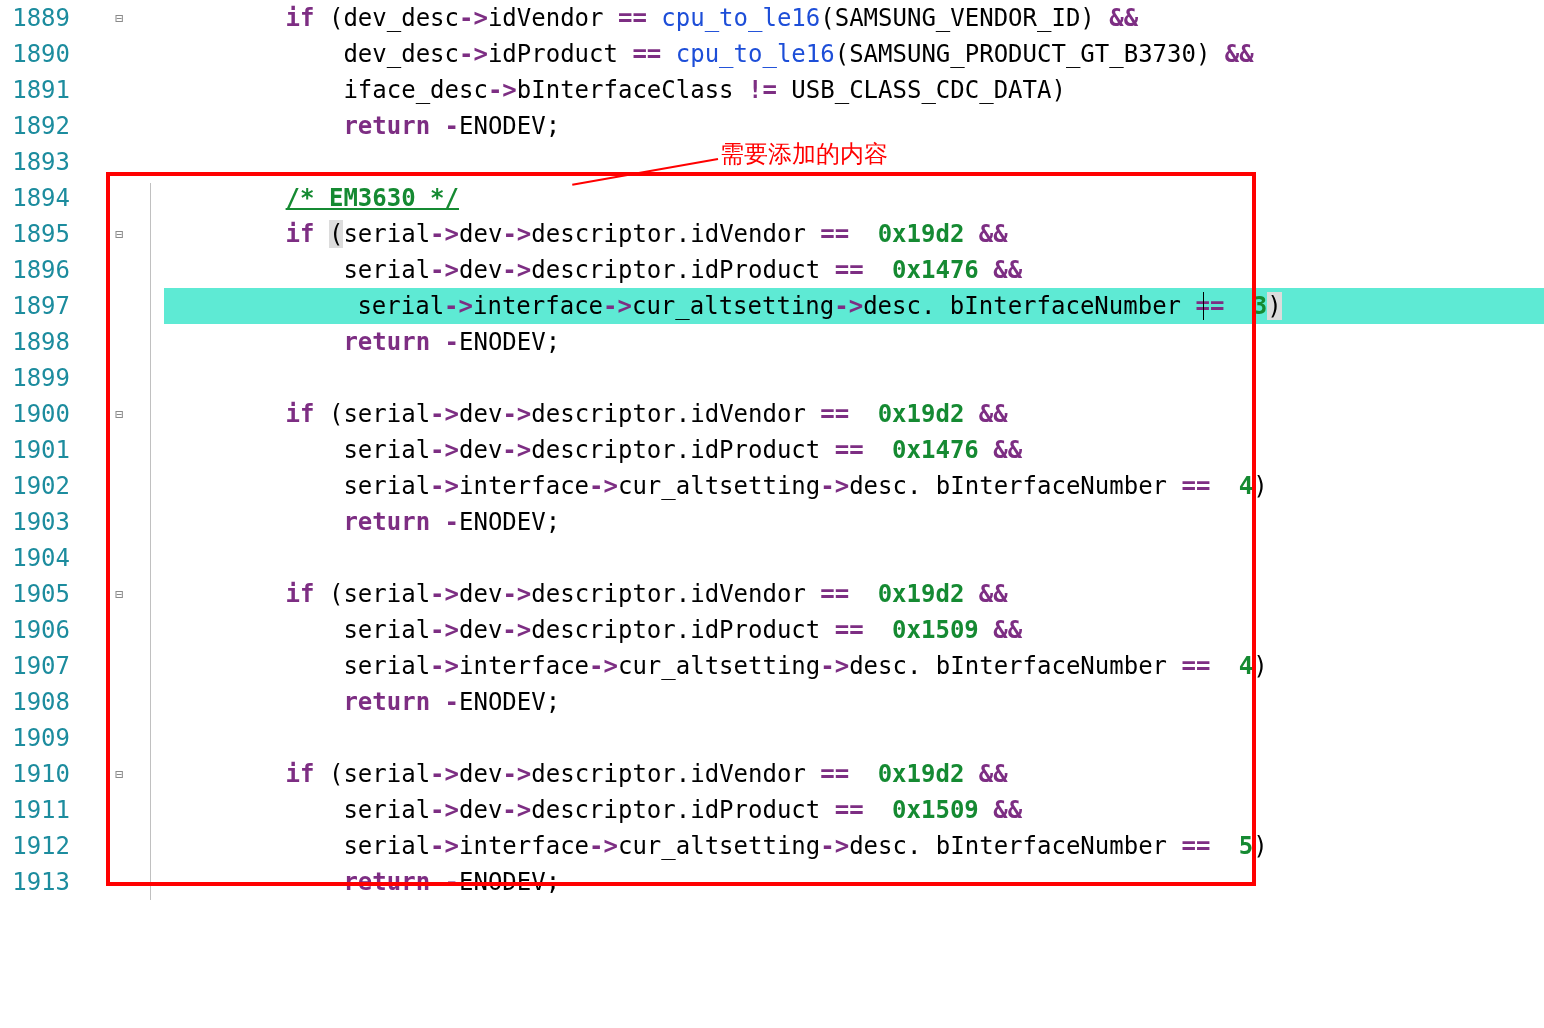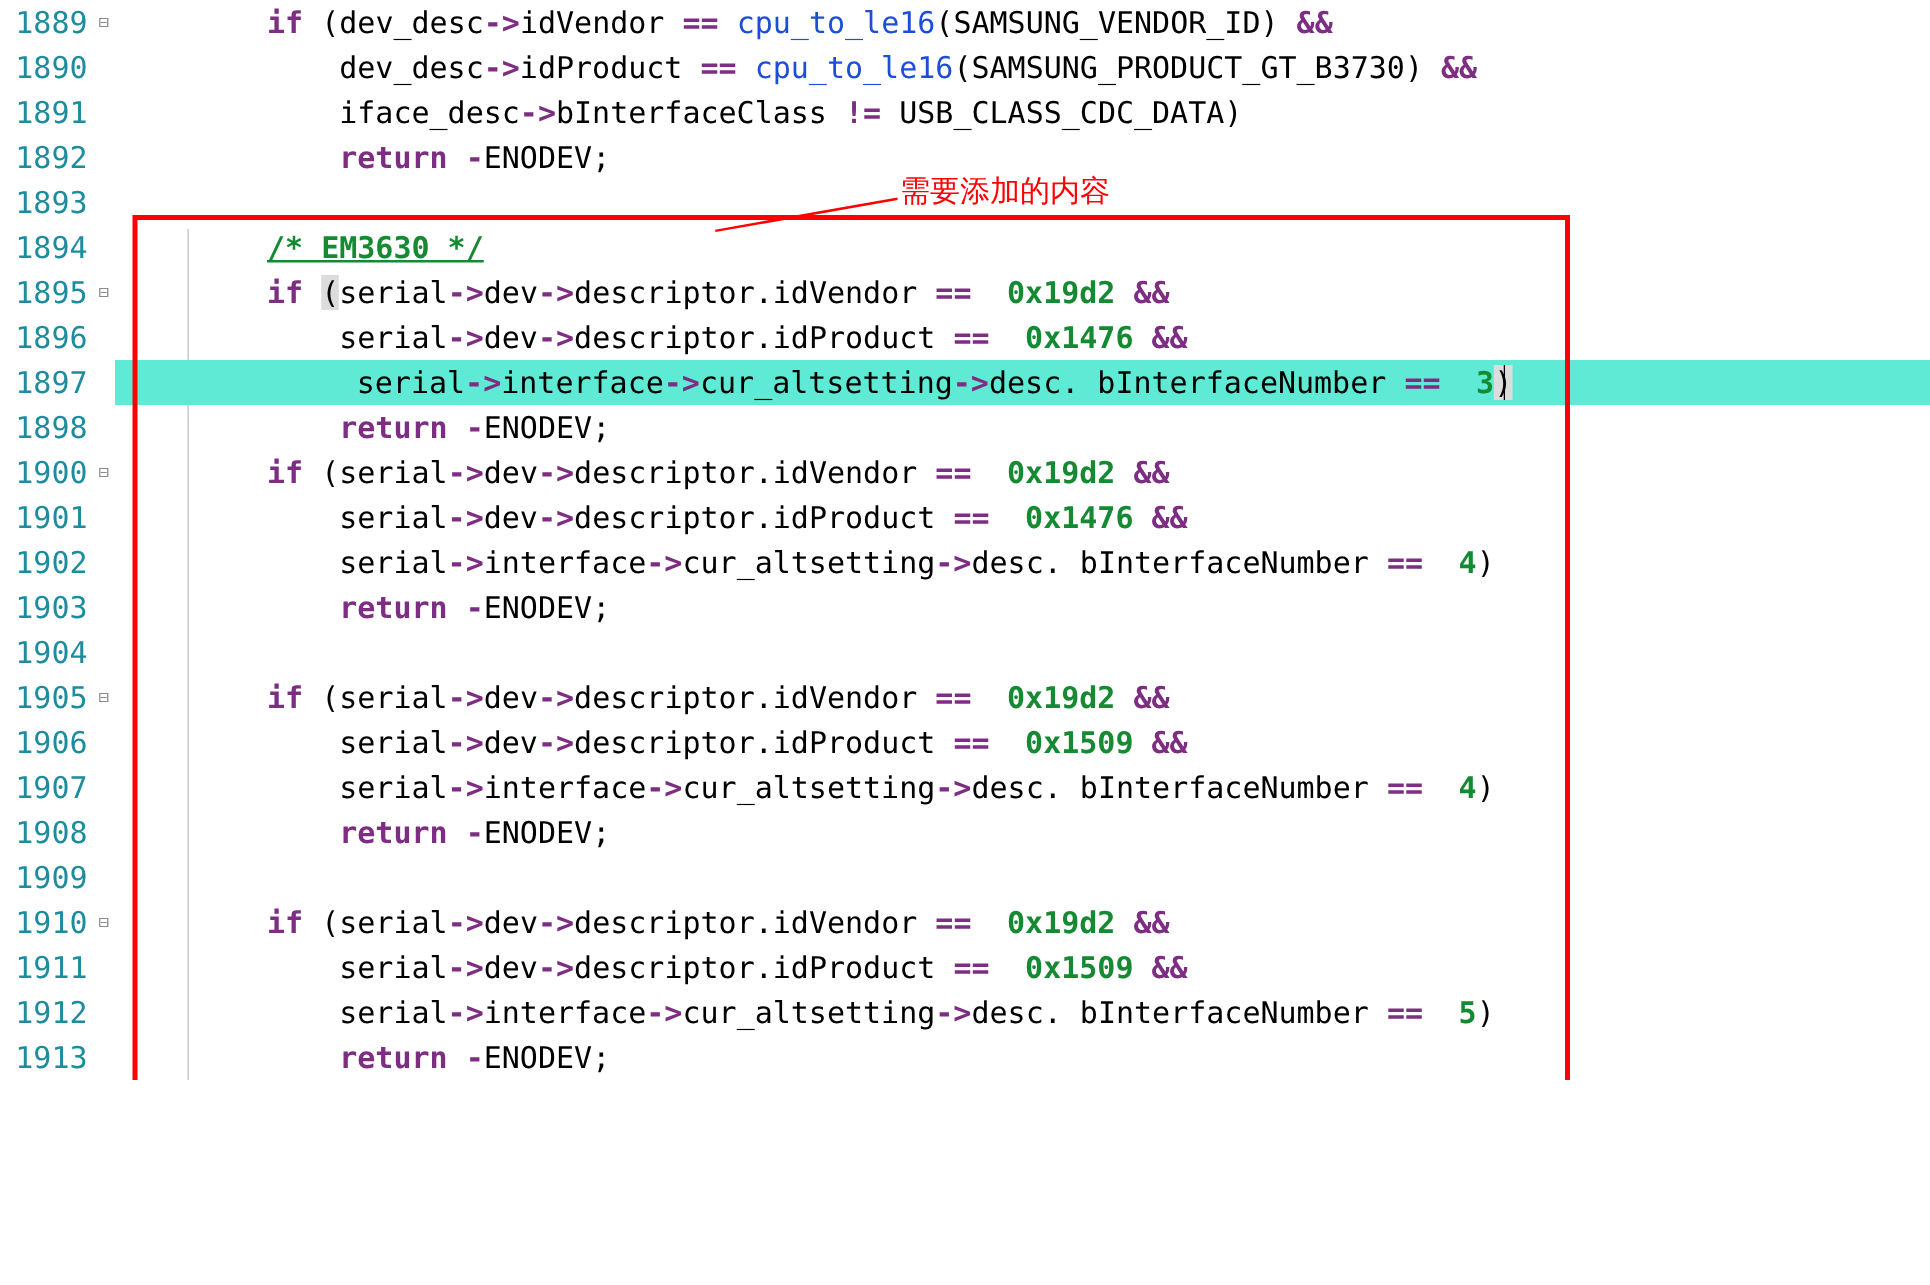--- a/index.html
+++ b/index.html
@@ -13,20 +13,21 @@
   }
   .editor {
     position: relative;
     width: 1544px;
   }
   .line {
     display: flex;
     align-items: flex-start;
     white-space: pre;
     height: 36px;
+    gap: 36px;
   }
   .lineno {
     width: 70px;
     text-align: right;
     color: #1c8c9e;
     padding-right: 4px;
     user-select: none;
     flex-shrink: 0;
   }
   .fold {
@@ -114,20 +115,21 @@
       <div class="line"><span class="lineno">1889</span><span class="fold">⊟</span><span class="code"><span>        </span><span class="kw">if</span><span> </span><span class="punct">(</span><span class="id">dev_desc</span><span class="op">-&gt;</span><span class="id">idVendor</span><span> </span><span class="op">==</span><span> </span><span class="fn">cpu_to_le16</span><span class="punct">(</span><span class="id">SAMSUNG_VENDOR_ID</span><span class="punct">)</span><span> </span><span class="op">&amp;&amp;</span></span></div>
       <div class="line"><span class="lineno">1890</span><span class="fold"></span><span class="code"><span>            </span><span class="id">dev_desc</span><span class="op">-&gt;</span><span class="id">idProduct</span><span> </span><span class="op">==</span><span> </span><span class="fn">cpu_to_le16</span><span class="punct">(</span><span class="id">SAMSUNG_PRODUCT_GT_B3730</span><span class="punct">)</span><span> </span><span class="op">&amp;&amp;</span></span></div>
       <div class="line"><span class="lineno">1891</span><span class="fold"></span><span class="code"><span>            </span><span class="id">iface_desc</span><span class="op">-&gt;</span><span class="id">bInterfaceClass</span><span> </span><span class="op">!=</span><span> </span><span class="id">USB_CLASS_CDC_DATA</span><span class="punct">)</span></span></div>
       <div class="line"><span class="lineno">1892</span><span class="fold"></span><span class="code"><span>            </span><span class="kw">return</span><span> </span><span class="op">-</span><span class="id">ENODEV</span><span class="punct">;</span></span></div>
       <div class="line"><span class="lineno">1893</span><span class="fold"></span><span class="code"></span></div>
       <div class="line"><span class="lineno">1894</span><span class="fold"></span><span class="code"><span>        </span><span class="comment">/* EM3630 */</span></span></div>
       <div class="line"><span class="lineno">1895</span><span class="fold">⊟</span><span class="code"><span>        </span><span class="kw">if</span><span> </span><span class="punct paren-hl">(</span><span class="id">serial</span><span class="op">-&gt;</span><span class="id">dev</span><span class="op">-&gt;</span><span class="id">descriptor</span><span class="punct">.</span><span class="id">idVendor</span><span> </span><span class="op">==</span><span> </span><span class="num">0x19d2</span><span> </span><span class="op">&amp;&amp;</span></span></div>
       <div class="line"><span class="lineno">1896</span><span class="fold"></span><span class="code"><span>            </span><span class="id">serial</span><span class="op">-&gt;</span><span class="id">dev</span><span class="op">-&gt;</span><span class="id">descriptor</span><span class="punct">.</span><span class="id">idProduct</span><span> </span><span class="op">==</span><span> </span><span class="num">0x1476</span><span> </span><span class="op">&amp;&amp;</span></span></div>
       <div class="line current"><span class="lineno">1897</span><span class="fold"></span><span class="code"><span>            </span><span class="id">serial</span><span class="op">-&gt;</span><span class="id">interface</span><span class="op">-&gt;</span><span class="id">cur_altsetting</span><span class="op">-&gt;</span><span class="id">desc</span><span class="punct">.</span><span> </span><span class="id">bInterfaceNumber</span><span> </span><span class="op">==</span><span> </span><span class="num">3</span><span class="punct paren-hl">)</span></span></div>
       <div class="line"><span class="lineno">1898</span><span class="fold"></span><span class="code"><span>            </span><span class="kw">return</span><span> </span><span class="op">-</span><span class="id">ENODEV</span><span class="punct">;</span></span></div>
+      <div class="line"><span class="lineno">1899</span><span class="fold"></span><span class="code"></span></div>
       <div class="line"><span class="lineno">1900</span><span class="fold">⊟</span><span class="code"><span>        </span><span class="kw">if</span><span> </span><span class="punct">(</span><span class="id">serial</span><span class="op">-&gt;</span><span class="id">dev</span><span class="op">-&gt;</span><span class="id">descriptor</span><span class="punct">.</span><span class="id">idVendor</span><span> </span><span class="op">==</span><span> </span><span class="num">0x19d2</span><span> </span><span class="op">&amp;&amp;</span></span></div>
       <div class="line"><span class="lineno">1901</span><span class="fold"></span><span class="code"><span>            </span><span class="id">serial</span><span class="op">-&gt;</span><span class="id">dev</span><span class="op">-&gt;</span><span class="id">descriptor</span><span class="punct">.</span><span class="id">idProduct</span><span> </span><span class="op">==</span><span> </span><span class="num">0x1476</span><span> </span><span class="op">&amp;&amp;</span></span></div>
       <div class="line"><span class="lineno">1902</span><span class="fold"></span><span class="code"><span>            </span><span class="id">serial</span><span class="op">-&gt;</span><span class="id">interface</span><span class="op">-&gt;</span><span class="id">cur_altsetting</span><span class="op">-&gt;</span><span class="id">desc</span><span class="punct">.</span><span> </span><span class="id">bInterfaceNumber</span><span> </span><span class="op">==</span><span> </span><span class="num">4</span><span class="punct">)</span></span></div>
       <div class="line"><span class="lineno">1903</span><span class="fold"></span><span class="code"><span>            </span><span class="kw">return</span><span> </span><span class="op">-</span><span class="id">ENODEV</span><span class="punct">;</span></span></div>
       <div class="line"><span class="lineno">1904</span><span class="fold"></span><span class="code"></span></div>
       <div class="line"><span class="lineno">1905</span><span class="fold">⊟</span><span class="code"><span>        </span><span class="kw">if</span><span> </span><span class="punct">(</span><span class="id">serial</span><span class="op">-&gt;</span><span class="id">dev</span><span class="op">-&gt;</span><span class="id">descriptor</span><span class="punct">.</span><span class="id">idVendor</span><span> </span><span class="op">==</span><span> </span><span class="num">0x19d2</span><span> </span><span class="op">&amp;&amp;</span></span></div>
       <div class="line"><span class="lineno">1906</span><span class="fold"></span><span class="code"><span>            </span><span class="id">serial</span><span class="op">-&gt;</span><span class="id">dev</span><span class="op">-&gt;</span><span class="id">descriptor</span><span class="punct">.</span><span class="id">idProduct</span><span> </span><span class="op">==</span><span> </span><span class="num">0x1509</span><span> </span><span class="op">&amp;&amp;</span></span></div>
       <div class="line"><span class="lineno">1907</span><span class="fold"></span><span class="code"><span>            </span><span class="id">serial</span><span class="op">-&gt;</span><span class="id">interface</span><span class="op">-&gt;</span><span class="id">cur_altsetting</span><span class="op">-&gt;</span><span class="id">desc</span><span class="punct">.</span><span> </span><span class="id">bInterfaceNumber</span><span> </span><span class="op">==</span><span> </span><span class="num">4</span><span class="punct">)</span></span></div>
       <div class="line"><span class="lineno">1908</span><span class="fold"></span><span class="code"><span>            </span><span class="kw">return</span><span> </span><span class="op">-</span><span class="id">ENODEV</span><span class="punct">;</span></span></div>
       <div class="line"><span class="lineno">1909</span><span class="fold"></span><span class="code"></span></div>

